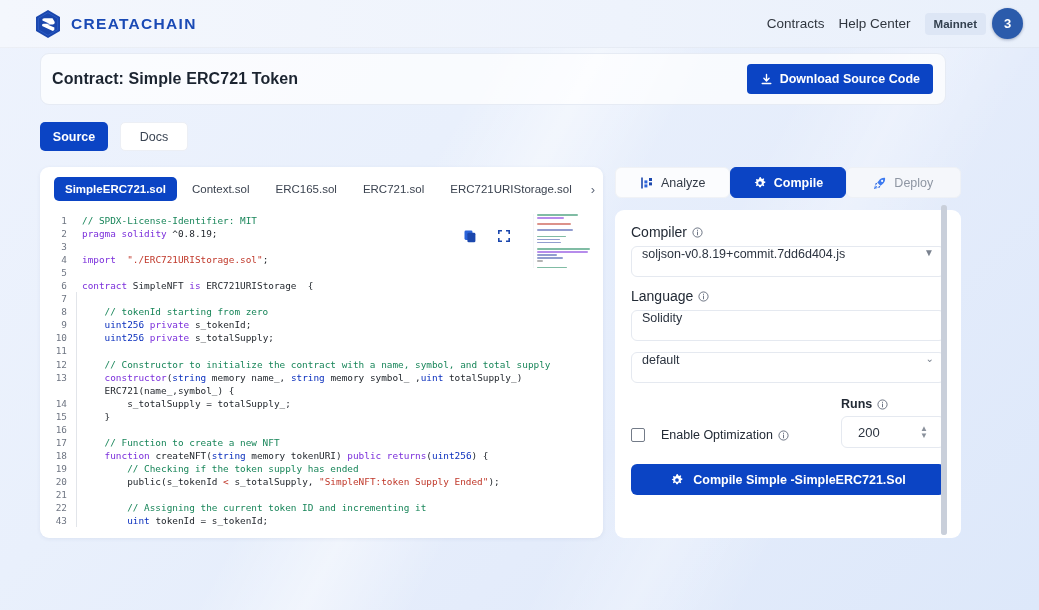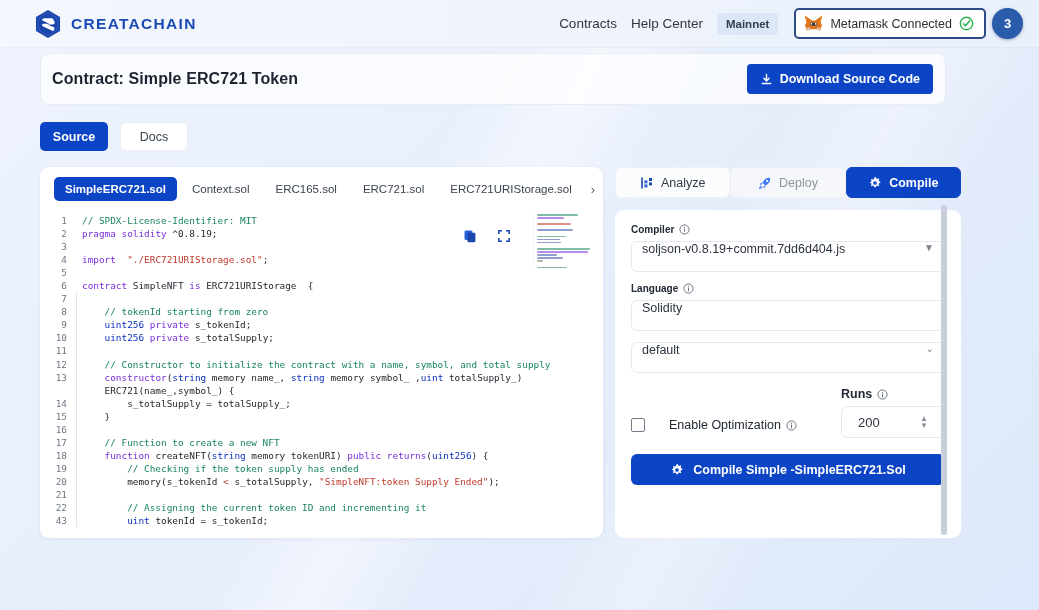--- a/index.html
+++ b/index.html
@@ -188,41 +188,41 @@
   .settings-card {
     margin-top: 12px;
     background: #ffffff;
     border-radius: 9px;
     padding: 14px 16px 16px 16px;
     height: 328px;
     position: relative;
   }
   .fld-label {
     display: flex; align-items: center; gap: 5px;
-    font-size: 10px; font-weight: 700; color: #222a35;
+    font-size: 14px; font-weight: 400; color: #222a35;
     margin-bottom: 6px;
   }
   .info-i { width: 11px; height: 11px; display:block; flex:0 0 11px;}
   .sel, .inp {
     width: 100%; height: 31px;
     border: 1px solid #e5e9f0; border-radius: 6px;
     background: #fff;
     display: flex; align-items: flex-start;
     padding: 0 10px; font-size: 12.5px; color: #2c3440;
     position: relative; cursor: pointer;
     font-family: "Liberation Sans", sans-serif;
   }
   .sel .caret { margin-left: auto; color:#7a828f; font-size: 10px; }
   .fld { margin-bottom: 11px; }
 
   .opt-row {
     display: flex; align-items: flex-end; gap: 10px;
     margin-top: 14px;
   }
-  .chk-wrap { display: flex; align-items: flex-start; gap: 24px; padding-bottom: 6px; }
+  .chk-wrap { display: flex; align-items: flex-start; gap: 16px; padding-bottom: 6px; }
   .chk {
     width: 14px; height: 14px; border: 1.5px solid #737b88;
     border-radius: 2px; background: #fff; cursor: pointer;
   }
   .chk-label { font-size: 12.5px; color: #222a35; display:flex; align-items:center; gap:5px; }
   .runs-block { margin-left: auto; width: 104px; }
   .runs-label {
     display:flex; align-items:center; gap:5px;
     font-size: 12.5px; font-weight: 700; color: #222a35; margin-bottom: 5px;
   }
@@ -268,41 +268,20 @@
       </svg>
     </span>
     <span class="brand-name">CREATACHAIN</span>
   </div>
 
   <div class="nav-right">
     <span class="nav-link">Contracts</span>
     <span class="nav-link">Help Center</span>
     <span class="net-chip">Mainnet</span>
 
-    <div class="mm-box">
-      <span>
-        <svg class="mm-fox" viewBox="0 0 24 22">
-          <path d="M1 1 L9.5 7 L14.5 7 L23 1 L21 9 L23 13 L20.5 20.5 L15.5 18.5 L8.5 18.5 L3.5 20.5 L1 13 L3 9 Z" fill="#e2761b"></path>
-          <path d="M1 1 L9.5 7 L7.5 10 L3 9 Z" fill="#e4761b"></path>
-          <path d="M23 1 L14.5 7 L16.5 10 L21 9 Z" fill="#e4761b"></path>
-          <path d="M3.5 20.5 L8.5 18.5 L7 16 L3.5 16.5 Z" fill="#d7c1b3"></path>
-          <path d="M20.5 20.5 L15.5 18.5 L17 16 L20.5 16.5 Z" fill="#d7c1b3"></path>
-          <path d="M7.5 10 L16.5 10 L16 13.5 L8 13.5 Z" fill="#233447"></path>
-          <circle cx="9.2" cy="11.4" r="1.1" fill="#ffffff"></circle>
-          <circle cx="14.8" cy="11.4" r="1.1" fill="#ffffff"></circle>
-        </svg>
-      </span>
-      <span class="mm-text">Metamask Connected</span>
-      <span>
-        <svg class="mm-check" viewBox="0 0 16 16">
-          <circle cx="8" cy="8" r="6.6" fill="none" stroke="#21b24b" stroke-width="1.5"></circle>
-          <path d="M4.8 8.2 L7 10.4 L11.4 5" fill="none" stroke="#21b24b" stroke-width="1.6" stroke-linecap="round" stroke-linejoin="round"></path>
-        </svg>
-      </span>
-    </div>
 
     <div class="acct-badge">3</div>
   </div>
 </div>
 
 <div class="title-card">
   <span class="contract-title">Contract: Simple ERC721 Token</span>
   <button class="dl-btn">
     <span>
       <svg class="dl-ico" viewBox="0 0 14 14">
@@ -406,21 +385,21 @@
         <div class="crow">
           <span class="ln">18</span>
           <span class="cl ind"><span class="typ">    </span><span class="kw">function</span><span class="typ"> createNFT(</span><span class="kw2">string</span><span class="typ"> memory tokenURI) </span><span class="kw">public</span><span class="typ"> </span><span class="kw">returns</span><span class="typ">(</span><span class="kw2">uint256</span><span class="typ">) {</span></span>
         </div>
         <div class="crow">
           <span class="ln">19</span>
           <span class="cl ind"><span class="cm">        // Checking if the token supply has ended</span></span>
         </div>
         <div class="crow">
           <span class="ln">20</span>
-          <span class="cl ind"><span class="typ">        memory(s_tokenId </span><span class="op">&lt;</span><span class="typ"> s_totalSupply, </span><span class="str">"SimpleNFT:token Supply Ended"</span><span class="typ">);</span></span>
+          <span class="cl ind"><span class="typ">        public(s_tokenId </span><span class="op">&lt;</span><span class="typ"> s_totalSupply, </span><span class="str">"SimpleNFT:token Supply Ended"</span><span class="typ">);</span></span>
         </div>
         <div class="crow">
           <span class="ln">21</span>
           <span class="cl ind"><span class="typ"></span></span>
         </div>
         <div class="crow">
           <span class="ln">22</span>
           <span class="cl ind"><span class="cm">        // Assigning the current token ID and incrementing it</span></span>
         </div>
         <div class="crow">
@@ -476,40 +455,40 @@
         <svg class="mt-ico" viewBox="0 0 14 14">
           <rect x="1.2" y="1.5" width="1.6" height="11" fill="#1b47ad"></rect>
           <rect x="4.4" y="4.4" width="3" height="3" fill="#2b63d9"></rect>
           <rect x="4.4" y="8.4" width="3" height="3" fill="#2b63d9"></rect>
           <rect x="9" y="2" width="3" height="3" fill="#1b47ad"></rect>
           <rect x="9" y="6.4" width="3" height="3" fill="#1b47ad"></rect>
         </svg>
       </span>
       <span>Analyze</span>
     </div>
+    <div class="mtab active">
+      <span>
+        <svg class="mt-ico" viewBox="0 0 16 16">
+          <path d="M8 1.2l1 .15.5 1.5 1.1.45 1.4-.78.9.9-.78 1.4.45 1.1 1.5.5v1.3l-1.5.5-.45 1.1.78 1.4-.9.9-1.4-.78-1.1.45-.5 1.5H7.2l-.5-1.5-1.1-.45-1.4.78-.9-.9.78-1.4-.45-1.1-1.5-.5V7.2l1.5-.5.45-1.1-.78-1.4.9-.9 1.4.78 1.1-.45.5-1.5z" fill="#ffffff"></path>
+          <circle cx="8" cy="8" r="2.1" fill="#0b44c4"></circle>
+        </svg>
+      </span>
+      <span>Compile</span>
+    </div>
     <div class="mtab disabled">
       <span>
         <svg class="mt-ico" viewBox="0 0 16 16">
           <path d="M13.8 2.2c-3 -.4 -5.6 1 -7.4 3.4L4.9 7.5l3.6 3.6 1.9-1.5c2.4-1.8 3.8-4.4 3.4-7.4z" fill="#3e7bf0"></path>
           <circle cx="10.4" cy="5.6" r="1.2" fill="#fff"></circle>
           <path d="M5 7.6 L3 8.2 L2.3 10 L4 9.6 Z" fill="#2b63d9"></path>
           <path d="M8.4 11 L7.8 13 L6 13.7 L6.4 12 Z" fill="#2b63d9"></path>
           <path d="M2 14 L4.2 11.8 M2 14 L4.6 13.4 M2 14 L2.6 11.4" stroke="#3e7bf0" stroke-width="1" stroke-linecap="round"></path>
         </svg>
       </span>
       <span>Deploy</span>
-    </div>
-    <div class="mtab active">
-      <span>
-        <svg class="mt-ico" viewBox="0 0 16 16">
-          <path d="M8 1.2l1 .15.5 1.5 1.1.45 1.4-.78.9.9-.78 1.4.45 1.1 1.5.5v1.3l-1.5.5-.45 1.1.78 1.4-.9.9-1.4-.78-1.1.45-.5 1.5H7.2l-.5-1.5-1.1-.45-1.4.78-.9-.9.78-1.4-.45-1.1-1.5-.5V7.2l1.5-.5.45-1.1-.78-1.4.9-.9 1.4.78 1.1-.45.5-1.5z" fill="#ffffff"></path>
-          <circle cx="8" cy="8" r="2.1" fill="#0b44c4"></circle>
-        </svg>
-      </span>
-      <span>Compile</span>
     </div>
   </div>
 
   <div class="settings-card">
 
     <div class="fld">
       <div class="fld-label">
         <span>Compiler</span>
         <span>
           <svg class="info-i" viewBox="0 0 12 12">

